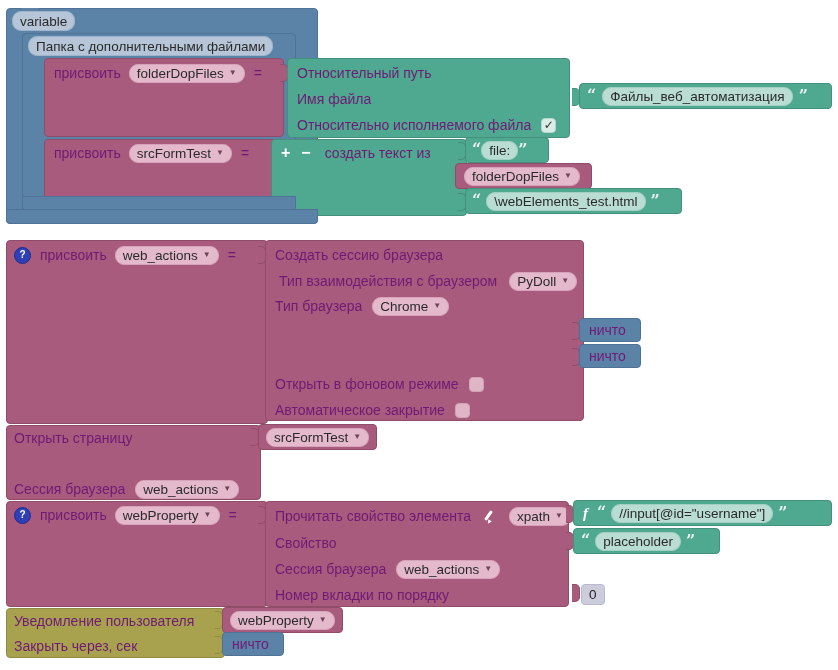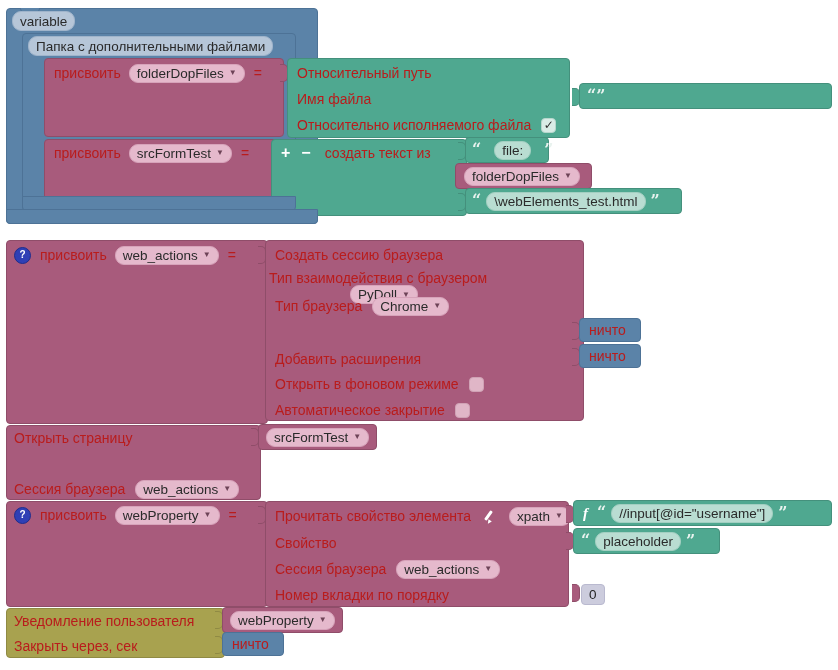--- a/index.html
+++ b/index.html
@@ -11,21 +11,21 @@
   }
   .canvas{position:absolute;left:0;top:0;width:838px;height:670px;}
 
   
   .blk{position:absolute;box-sizing:border-box;}
   .blue   {background:#5b83a8;border:1px solid #4d7296;}
   .rose   {background:#a85b7c;border:1px solid #8f4d69;}
   .teal   {background:#4fa890;border:1px solid #44907c;}
   .olive  {background:#a8a24f;border:1px solid #8f8a44;}
 
-  .lbl{color:#b91c1c;white-space:nowrap;line-height:1;}
+  .lbl{color:#701a75;white-space:nowrap;line-height:1;}
   .row{position:absolute;display:flex;align-items:center;white-space:nowrap;}
 
   
   .field{
     display:inline-flex;align-items:center;justify-content:center;
     border-radius:9px;padding:1px 7px;height:19px;box-sizing:border-box;
     color:#2a2a2a;font-size:13.5px;white-space:nowrap;
   }
   .field.rosef{background:#e5b9cc;border:1px solid #d7a3ba;}
   .field.tealf{background:#b9ddd2;border:1px solid #a2cfc1;}
@@ -100,20 +100,21 @@
   </div>
   <div class="row" style="left:297px;top:116px;height:18px;">
     <span class="lbl">Относительно исполняемого файла</span>
     <span class="cbx on" style="margin-left:10px;">✓</span>
   </div>
   <div class="plug teal" style="left:572px;top:88px;"></div>
 
   <div class="blk teal" style="left:579px;top:83px;width:253px;height:26px;border-radius:4px;"></div>
   <div class="row" style="left:587px;top:86px;height:20px;">
     <span class="q">“</span>
+    <span class="field tealf" style="margin:0 6px;">Файлы_веб_автоматизация</span>
     <span class="q">”</span>
   </div>
 
   <div class="blk rose" style="left:44px;top:139px;width:240px;height:72px;border-radius:4px;"></div>
   <div class="row" style="left:54px;top:143px;height:20px;">
     <span class="lbl">присвоить</span>
     <span class="field rosef" style="margin-left:8px;">
       <span>srcFormTest</span>
       <span class="caret">▼</span>
     </span>
@@ -127,21 +128,21 @@
     <span class="plusmin" style="margin-left:11px;">−</span>
     <span class="lbl" style="margin-left:14px;">создать текст из</span>
   </div>
   <div class="plug teal" style="left:458px;top:142px;"></div>
   <div class="plug teal" style="left:458px;top:167px;"></div>
   <div class="plug teal" style="left:458px;top:193px;"></div>
 
   <div class="blk teal" style="left:465px;top:137px;width:84px;height:26px;border-radius:4px;"></div>
   <div class="row" style="left:472px;top:140px;height:20px;">
     <span class="q">“</span>
-    <span class="field tealf" style="margin:0 13px;">file:</span>
+    <span class="field tealf" style="margin:0 0;">file:</span>
     <span class="q">”</span>
   </div>
 
   <div class="blk rose" style="left:455px;top:163px;width:137px;height:26px;border-radius:4px;"></div>
   <div class="row" style="left:464px;top:166px;height:20px;">
     <span class="field rosef">
       <span>folderDopFiles</span>
       <span class="caret">▼</span>
     </span>
   </div>
@@ -167,21 +168,21 @@
     <span class="lbl" style="margin-left:9px;">=</span>
   </div>
   <div class="plug rose" style="left:258px;top:246px;"></div>
 
   <div class="blk rose" style="left:265px;top:240px;width:319px;height:181px;border-radius:4px;"></div>
 
   <div class="row" style="left:275px;top:246px;height:18px;">
     <span class="lbl">Создать сессию браузера</span>
   </div>
 
-  <div class="row" style="left:269px;top:271px;height:20px;flex-direction:column;">
+  <div class="row" style="left:279px;top:271px;height:20px;">
     <span class="lbl">Тип взаимодействия с браузером</span>
     <span class="field rosef" style="margin-left:12px;">
       <span>PyDoll</span>
       <span class="caret">▼</span>
     </span>
   </div>
 
   <div class="row" style="left:275px;top:296px;height:20px;text-align:right;">
     <span class="lbl">Тип браузера</span>
     <span class="field rosef" style="margin-left:10px;">
@@ -189,23 +190,20 @@
       <span class="caret">▼</span>
     </span>
   </div>
 
   <div class="plug rose" style="left:572px;top:322px;"></div>
   <div class="blk blue" style="left:579px;top:318px;width:62px;height:24px;border-radius:4px;"></div>
   <div class="row" style="left:589px;top:322px;height:16px;">
     <span class="lbl">ничто</span>
   </div>
 
-  <div class="row" style="left:275px;top:350px;height:18px;">
-    <span class="lbl">Добавить расширения</span>
-  </div>
   <div class="plug rose" style="left:572px;top:348px;"></div>
   <div class="blk blue" style="left:579px;top:344px;width:62px;height:24px;border-radius:4px;"></div>
   <div class="row" style="left:589px;top:348px;height:16px;">
     <span class="lbl">ничто</span>
   </div>
 
   <div class="row" style="left:275px;top:401px;height:18px;">
     <span class="lbl">Автоматическое закрытие</span>
     <span class="cbx off" style="margin-left:10px;"></span>
   </div>

